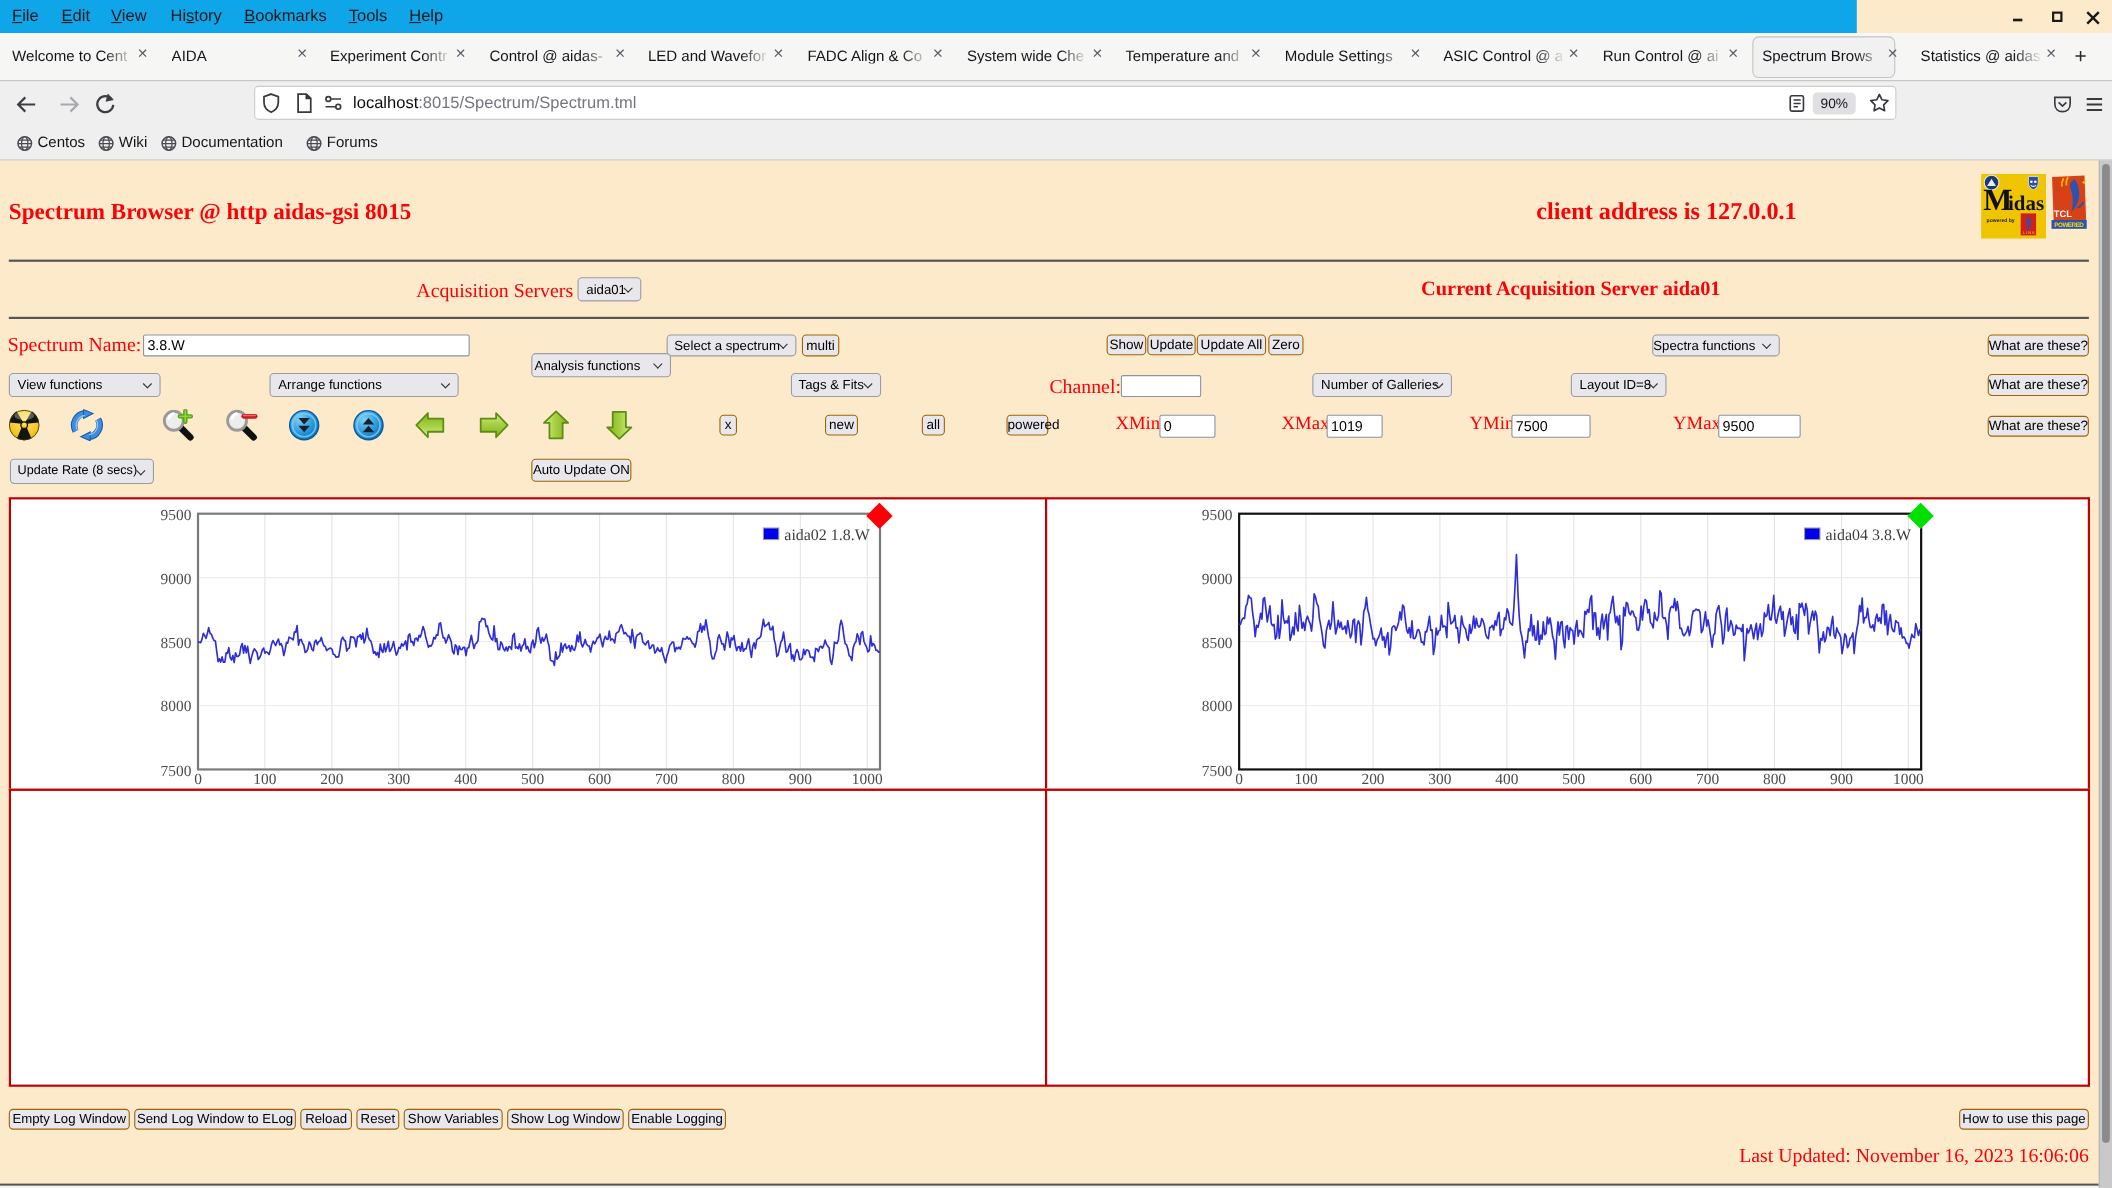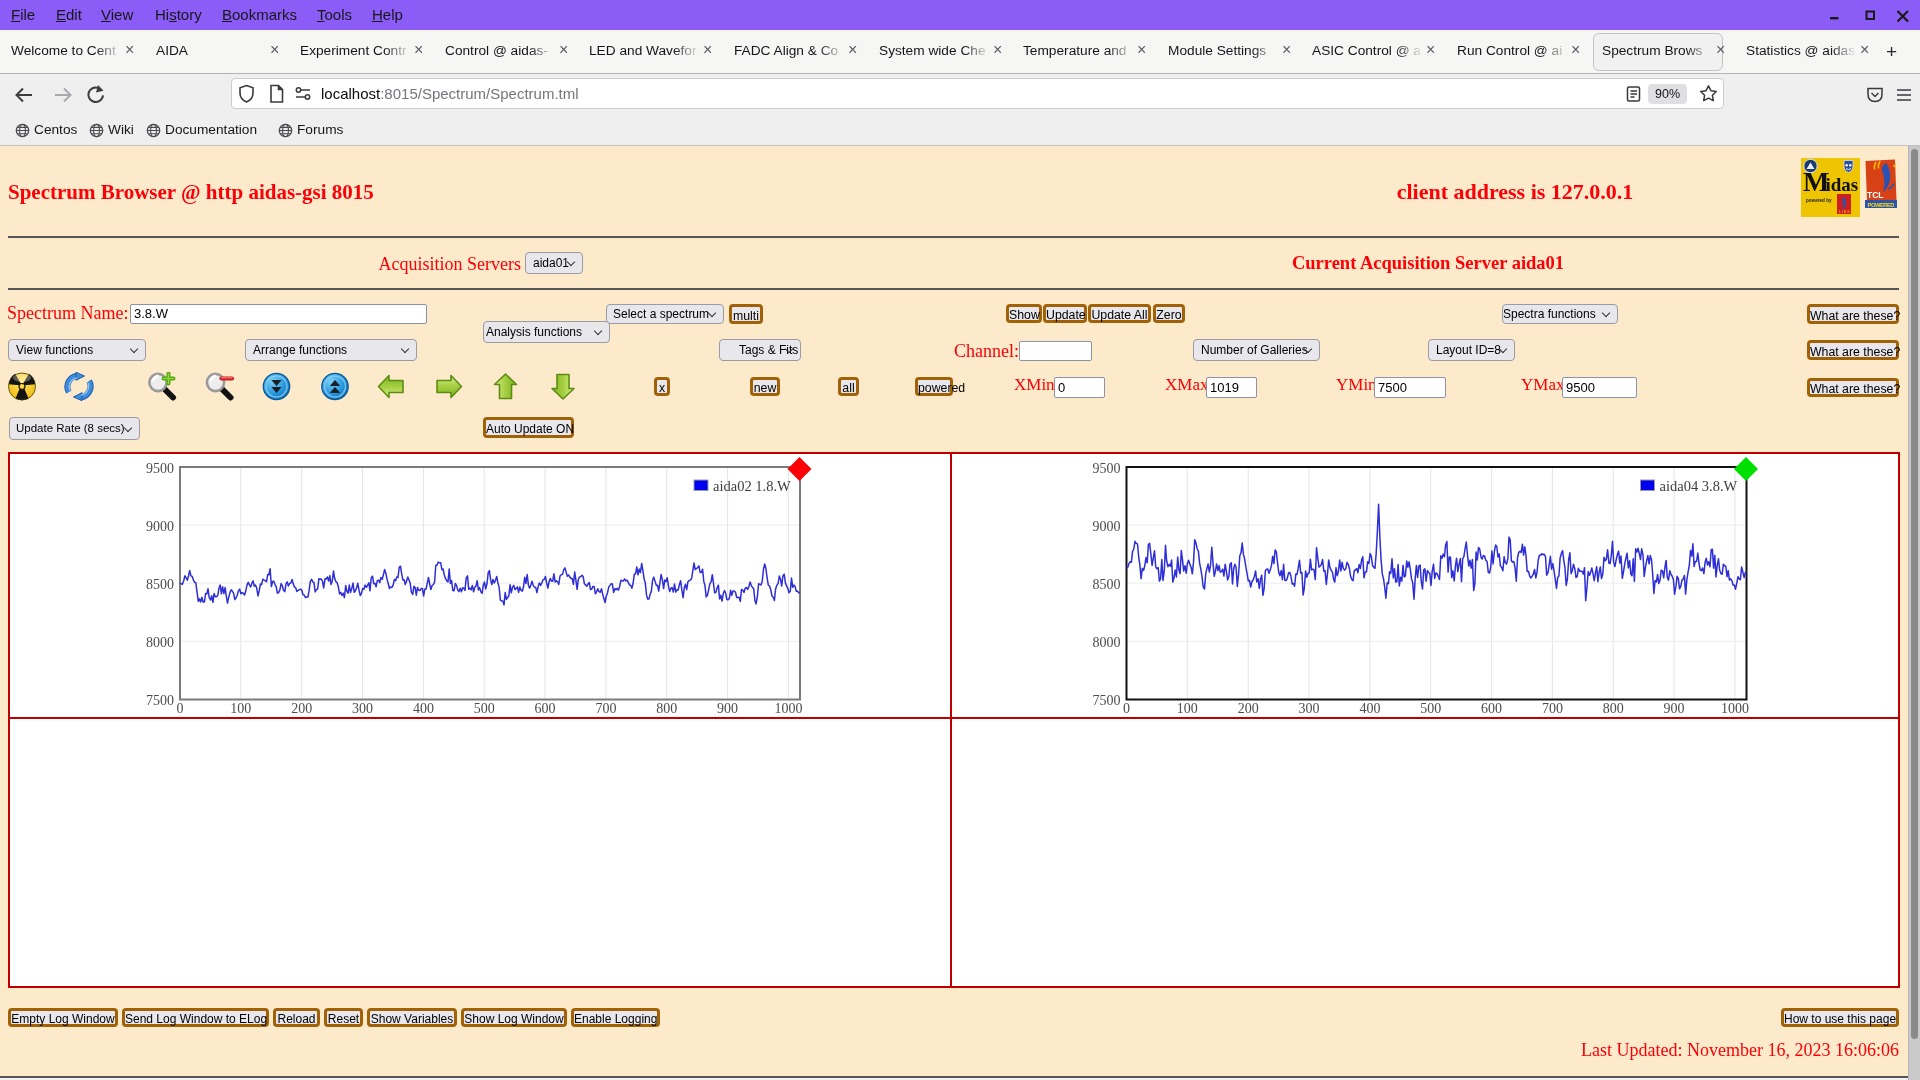--- a/index.html
+++ b/index.html
@@ -1,35 +1,35 @@
 <!DOCTYPE html>
 <html><head><meta charset="utf-8"><style>
 *{margin:0;padding:0;box-sizing:border-box}
 html,body{width:1920px;height:1080px;overflow:hidden}
 body{font-family:"Liberation Sans",sans-serif;position:relative;background:#fdeacb}
 .abs{position:absolute}
 
-#menubar{left:0;top:0;width:1920px;height:30px;background:#8b5cf6}
+#menubar{left:0;top:0;width:1688px;height:30px;background:#0ea5e9}
 #menubar span{position:absolute;top:6px;font-size:15px;color:#17171b}
 #tabbar{left:0;top:30px;width:1920px;height:44px;background:#f6f6f5;border-bottom:1px solid #b3b3b3}
 .tab{position:absolute;top:0;height:42px}
 .tlbl{position:absolute;left:11px;top:13px;font-size:13.7px;color:#15141a;width:113px;white-space:nowrap;overflow:hidden;-webkit-mask-image:linear-gradient(to right,#000 75%,transparent 98%);mask-image:linear-gradient(to right,#000 75%,transparent 98%)}
 .tx{position:absolute;top:14px;font-size:13px;color:#5b5b66}
 .activetab{position:absolute;left:1593px;top:3px;width:130px;height:38px;background:#f1f1f1;border:1px solid #c3c3c6;border-radius:6px}
 #navbar{left:0;top:74px;width:1920px;height:42px;background:#efeff0}
 #bmbar{left:0;top:116px;width:1920px;height:30px;background:#efeff0;border-bottom:1px solid #c0c0c0}
 .bmitem{position:absolute;top:6px;font-size:13.7px;color:#15141a}
 #urlbar{position:absolute;left:231px;top:78px;width:1493px;height:31px;background:#fff;border:1px solid #ccc;border-radius:4px}
 .urltext{position:absolute;left:321px;top:85px;font-size:15px;color:#0c0c0d}
 .urlgray{color:#75757d}
 
 #page{left:0;top:146px;width:1908px;height:934px;background:#fdeacb}
 .rtx{font-family:"Liberation Serif",serif;color:#fb0007;position:absolute;white-space:nowrap}
 .hrln{position:absolute;height:2px;background:#565656}
-.btn{position:absolute;background:#e7e7ec;border:3px solid #a16207;border-radius:4px;font-size:12.3px;color:#000;text-align:center;white-space:nowrap;font-family:"Liberation Sans",sans-serif}
+.btn{position:absolute;background:#e7e7ec;border:1px solid #a16207;border-radius:4px;font-size:12.3px;color:#000;text-align:center;white-space:nowrap;font-family:"Liberation Sans",sans-serif}
 .sel{position:absolute;background:#e7e7ec;border:1px solid #9b9ba3;border-radius:4px;font-size:12px;color:#000;white-space:nowrap;overflow:hidden}
 .sel:after{content:"";position:absolute;right:8px;top:50%;margin-top:-4px;width:5px;height:5px;border-right:1.6px solid #333;border-bottom:1.6px solid #333;transform:rotate(45deg)}
 .inp{position:absolute;background:#fff;border:1.5px solid #8b93a5;border-radius:2px;font-size:13px;color:#000;padding-left:3px;white-space:nowrap}
 
 .redcell{position:absolute;background:#fff;border:2px solid #c00000}
 </style></head><body>
 
 <div class="abs" id="menubar">
  <span style="left:11px"><u>F</u>ile</span>
  <span style="left:56px"><u>E</u>dit</span>
@@ -171,21 +171,21 @@
 <div class="btn" style="left:729px;top:304px;width:34px;height:20px;line-height:18px">multi</div>
 <div class="btn" style="left:1006px;top:304px;width:36px;height:19px;line-height:17px">Show</div>
 <div class="btn" style="left:1043px;top:304px;width:44px;height:19px;line-height:17px">Update</div>
 <div class="btn" style="left:1088px;top:304px;width:63px;height:19px;line-height:17px">Update All</div>
 <div class="btn" style="left:1153px;top:304px;width:32px;height:19px;line-height:17px">Zero</div>
 <div class="sel" style="left:1502px;top:304px;width:116px;height:20px;line-height:18px;padding-left:0">Spectra functions</div>
 <div class="btn" style="left:1807px;top:304px;width:92px;height:20px;line-height:18px">What are these?</div>
 <div class="sel" style="left:8px;top:339px;width:138px;height:22px;line-height:20px;padding-left:7px">View functions</div>
 <div class="sel" style="left:245px;top:339px;width:172px;height:22px;line-height:20px;padding-left:7px">Arrange functions</div>
 <div class="sel" style="left:483px;top:321px;width:127px;height:22px;line-height:20px;padding-left:2px">Analysis functions</div>
-<div class="sel" style="left:719px;top:339px;width:82px;height:22px;line-height:20px;padding-left:19px">Tags &amp; Fits</div>
+<div class="sel" style="left:719px;top:339px;width:82px;height:22px;line-height:20px;padding-left:6px">Tags &amp; Fits</div>
 <div class="rtx" style="left:954px;top:341px;font-size:18px">Channel:</div>
 <div class="inp" style="left:1019px;top:341px;width:73px;height:20px;line-height:18px"></div>
 <div class="sel" style="left:1193px;top:339px;width:127px;height:22px;line-height:20px;padding-left:7px">Number of Galleries</div>
 <div class="sel" style="left:1428px;top:339px;width:87px;height:22px;line-height:20px;padding-left:7px">Layout ID=8</div>
 <div class="btn" style="left:1807px;top:340px;width:92px;height:20px;line-height:18px">What are these?</div>
 <svg class="abs" style="left:8px;top:372px" width="575" height="29" viewBox="0 0 575 29">
     <defs>
       <linearGradient id="gar" x1="0" y1="0" x2="0" y2="1">
         <stop offset="0" stop-color="#d8ef8e"></stop>
         <stop offset="0.45" stop-color="#a8d145"></stop>

